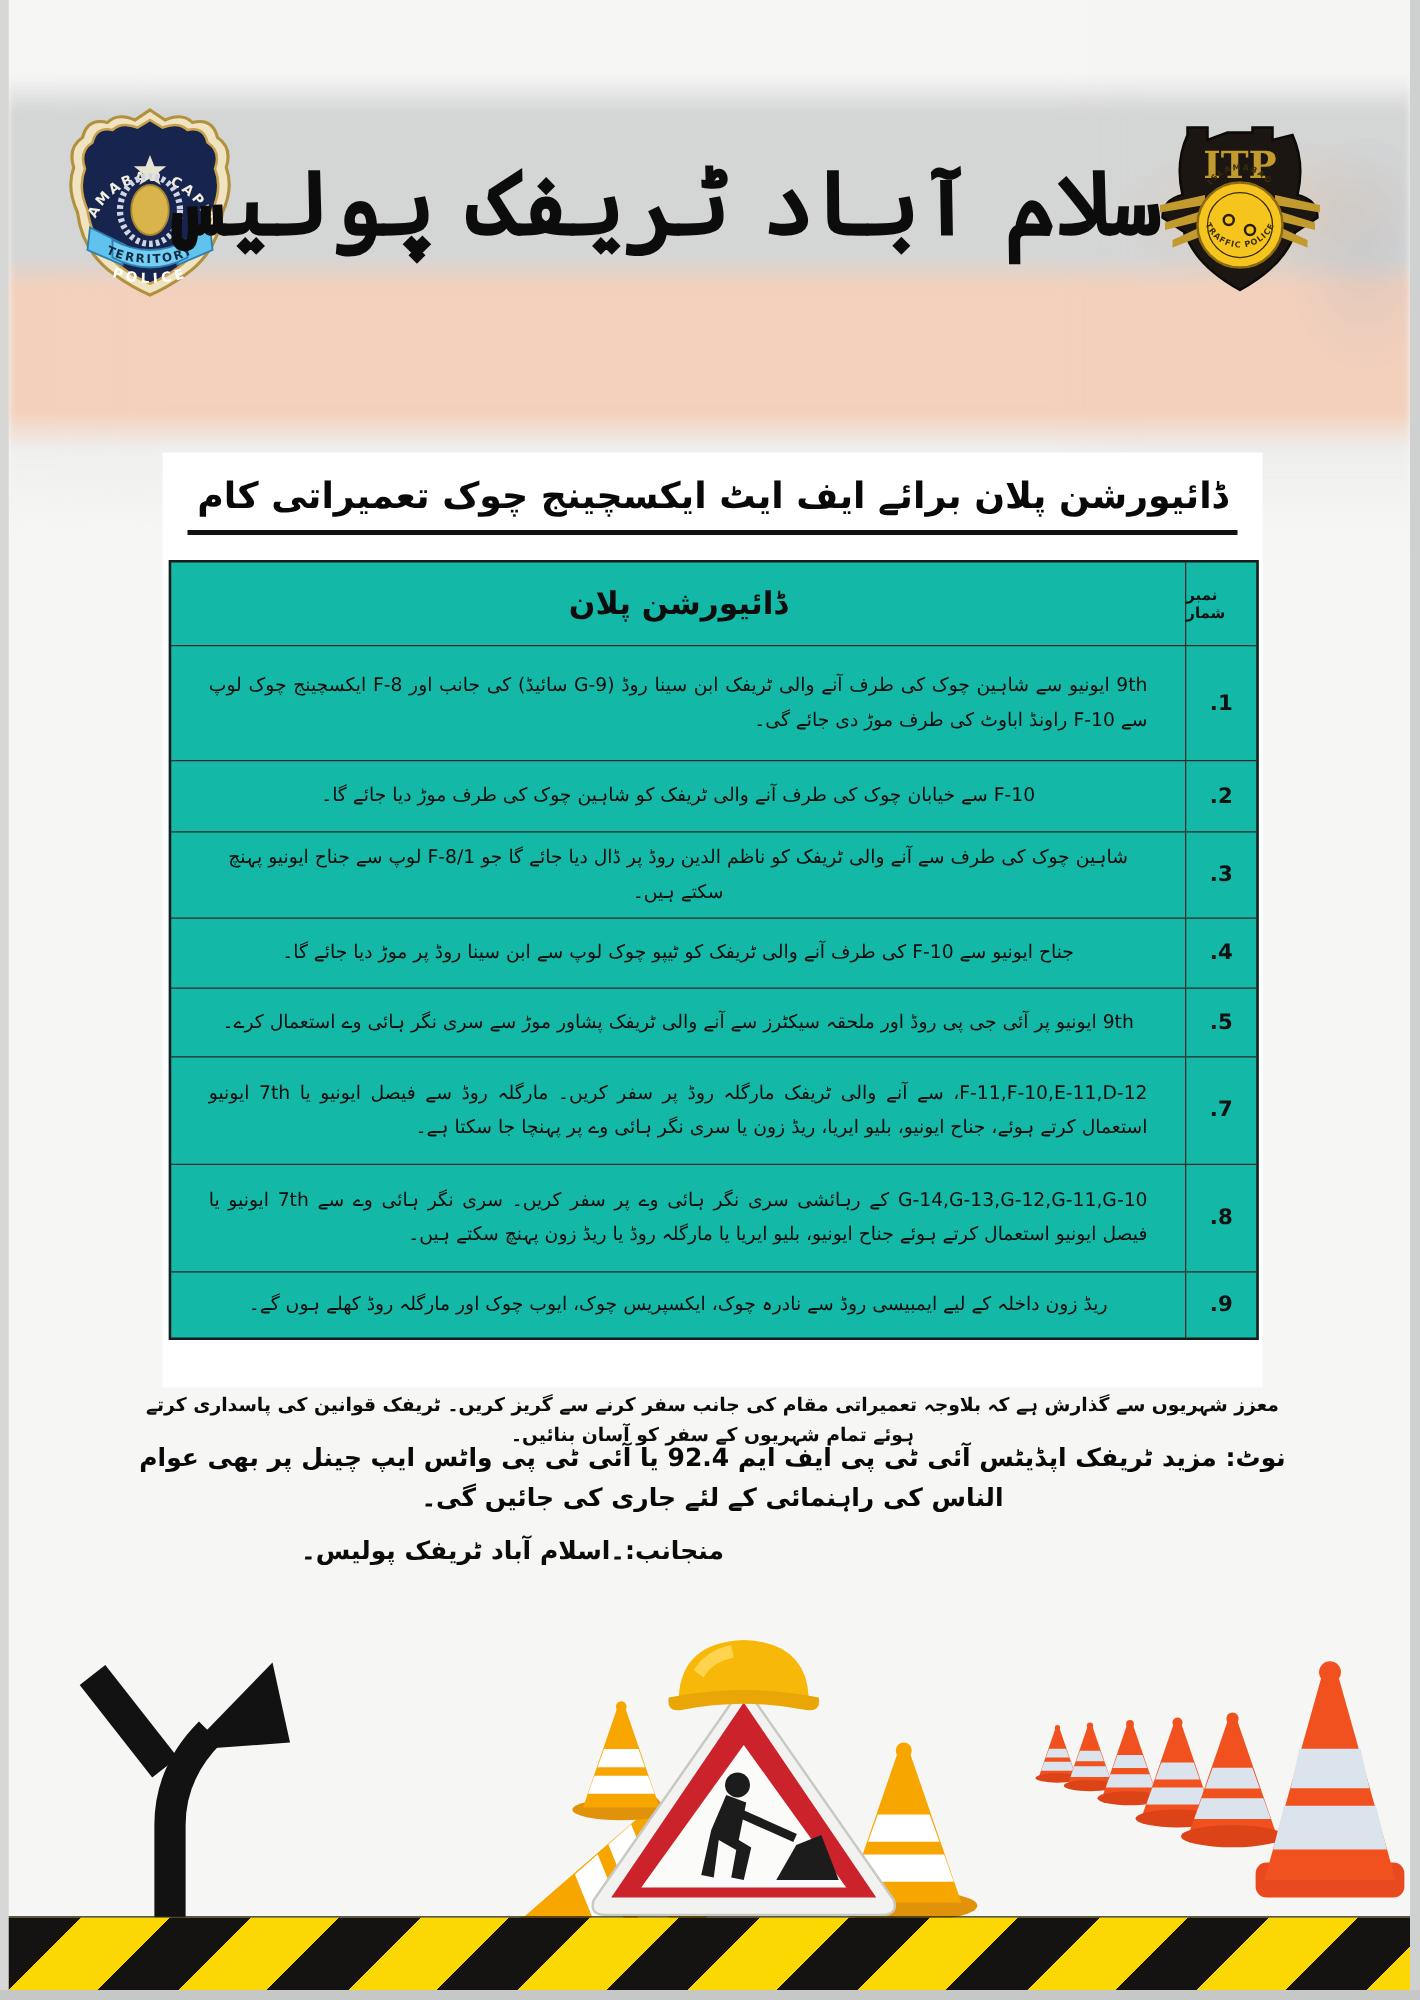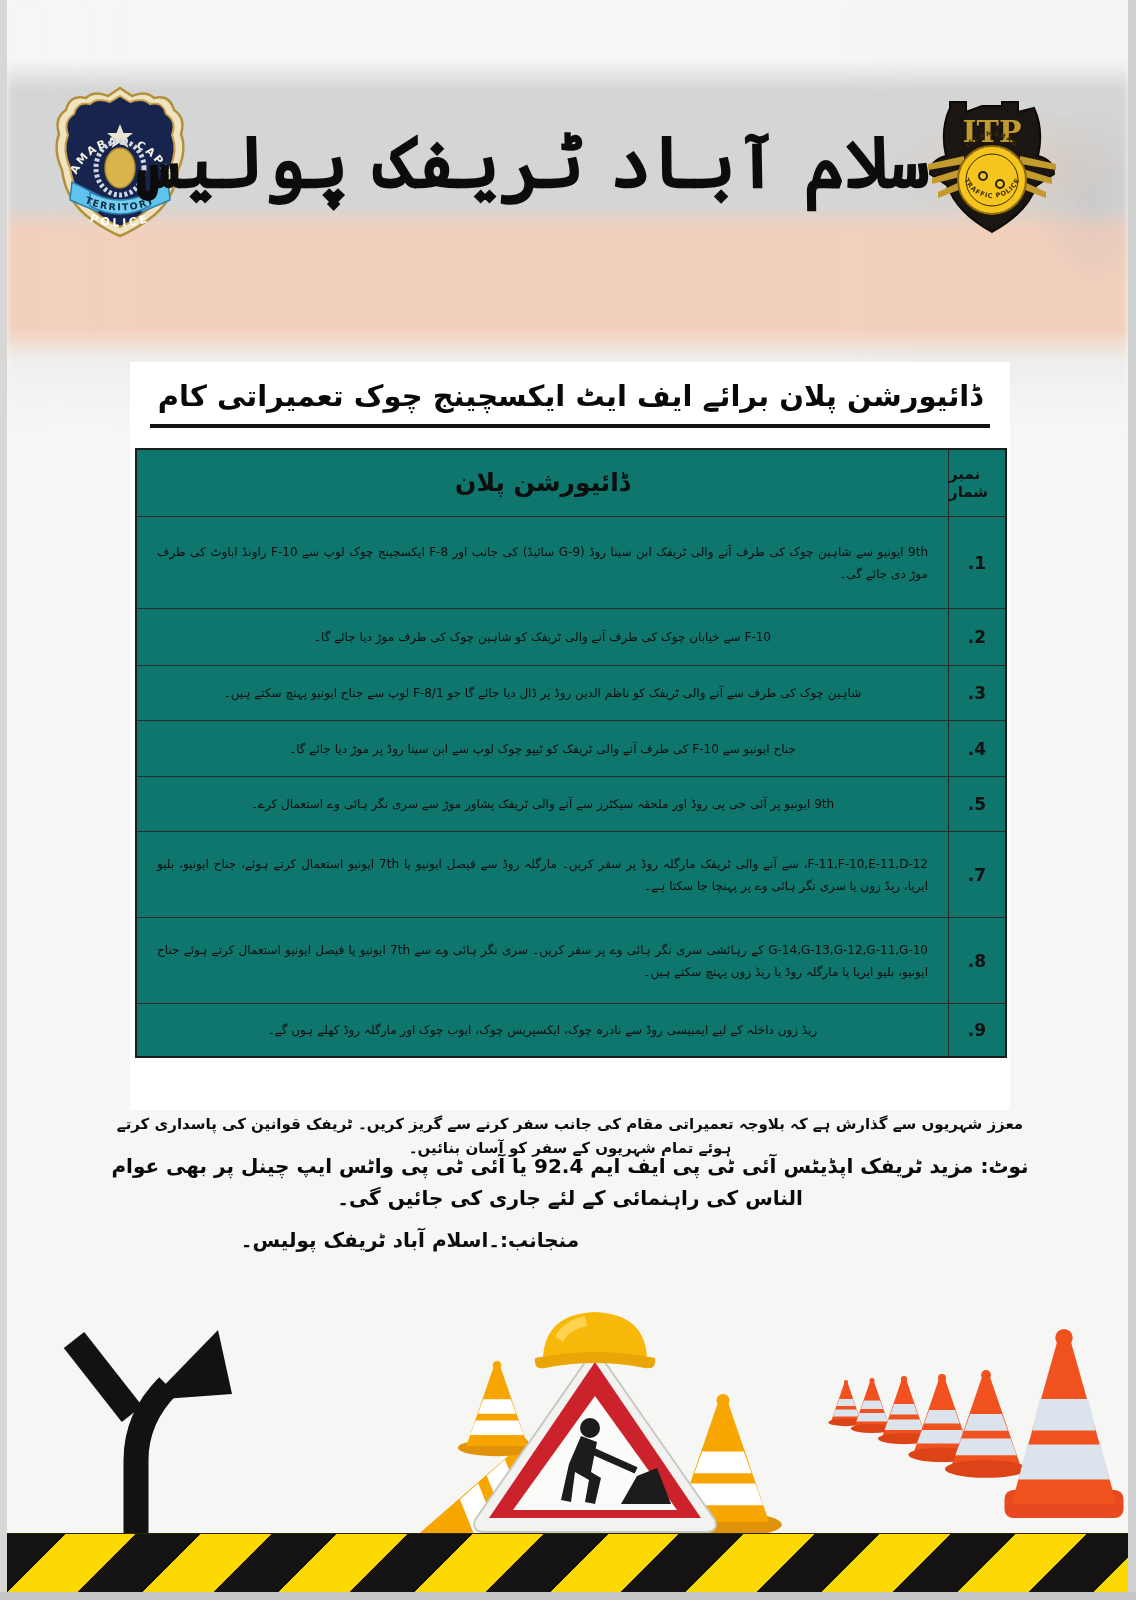--- a/index.html
+++ b/index.html
@@ -35,33 +35,33 @@
 
   
   .card { position:absolute; left:130px; top:362px; width:880px; height:748px; background:#ffffff; }
 
   .notice-title-wrap { position:absolute; left:130px; top:378px; width:880px; text-align:center; direction:rtl; }
   .notice-title {
     display:inline-block; font-weight:bold; font-size:29px; color:#090909;
     border-bottom:4px solid #111; padding:0 8px 8px 8px; line-height:1.3;
   }
 
-  .dtable { position:absolute; left:135px; top:448px; width:872px; border:2px solid #1c1c1c; background:#0f766e; }
+  .dtable { position:absolute; left:135px; top:448px; width:872px; border:2px solid #1c1c1c; background:#14b8a6; }
   .trow { display:flex; flex-direction:row; border-top:1.5px solid #2a2a2a; }
   .trow:first-child { border-top:none; }
-  .cell-plan { flex:1 1 auto; direction:rtl; padding:6px 20px; display:flex; align-items:center; justify-content:center;
-               font-size:12px; line-height:1.85; color:#0d0d0d; text-align:center; }
+  .cell-plan { flex:1 1 auto; direction:rtl; padding:6px 30px; display:flex; align-items:center; justify-content:center;
+               font-size:15px; line-height:1.85; color:#0d0d0d; text-align:center; }
   .cell-plan.multi { text-align:justify; justify-content:flex-start; }
   .cell-serial { width:57px; flex:0 0 57px; border-right:1.5px solid #2a2a2a; order:-1; }
   
   .trow { flex-direction:row; }
   .trow .cell-serial { order:2; border-right:none; border-left:1.5px solid #2a2a2a;
         display:flex; align-items:center; justify-content:center; font-size:17px; font-weight:bold; color:#111; }
   .thead .cell-plan { font-weight:bold; font-size:25px; padding:10px; }
-  .thead .cell-serial { font-size:15px; }
+  .thead .cell-serial { font-size:12px; }
 
   .h-head{min-height:60px;} .h1{min-height:92px;} .h2{min-height:57px;} .h3{min-height:55px;justify-content:flex-end;}
   .h4{min-height:56px;} .h5{min-height:55px;} .h6{min-height:56px;} .h7{min-height:86px;}
   .h8{min-height:86px;} .h9{min-height:53px;}
 
   .advisory {
     position:absolute; left:100px; top:1112px; width:940px; direction:rtl; text-align:center;
     font-size:15px; font-weight:bold; color:#0c0c0c; line-height:1.6;
   }
   .note-line {

